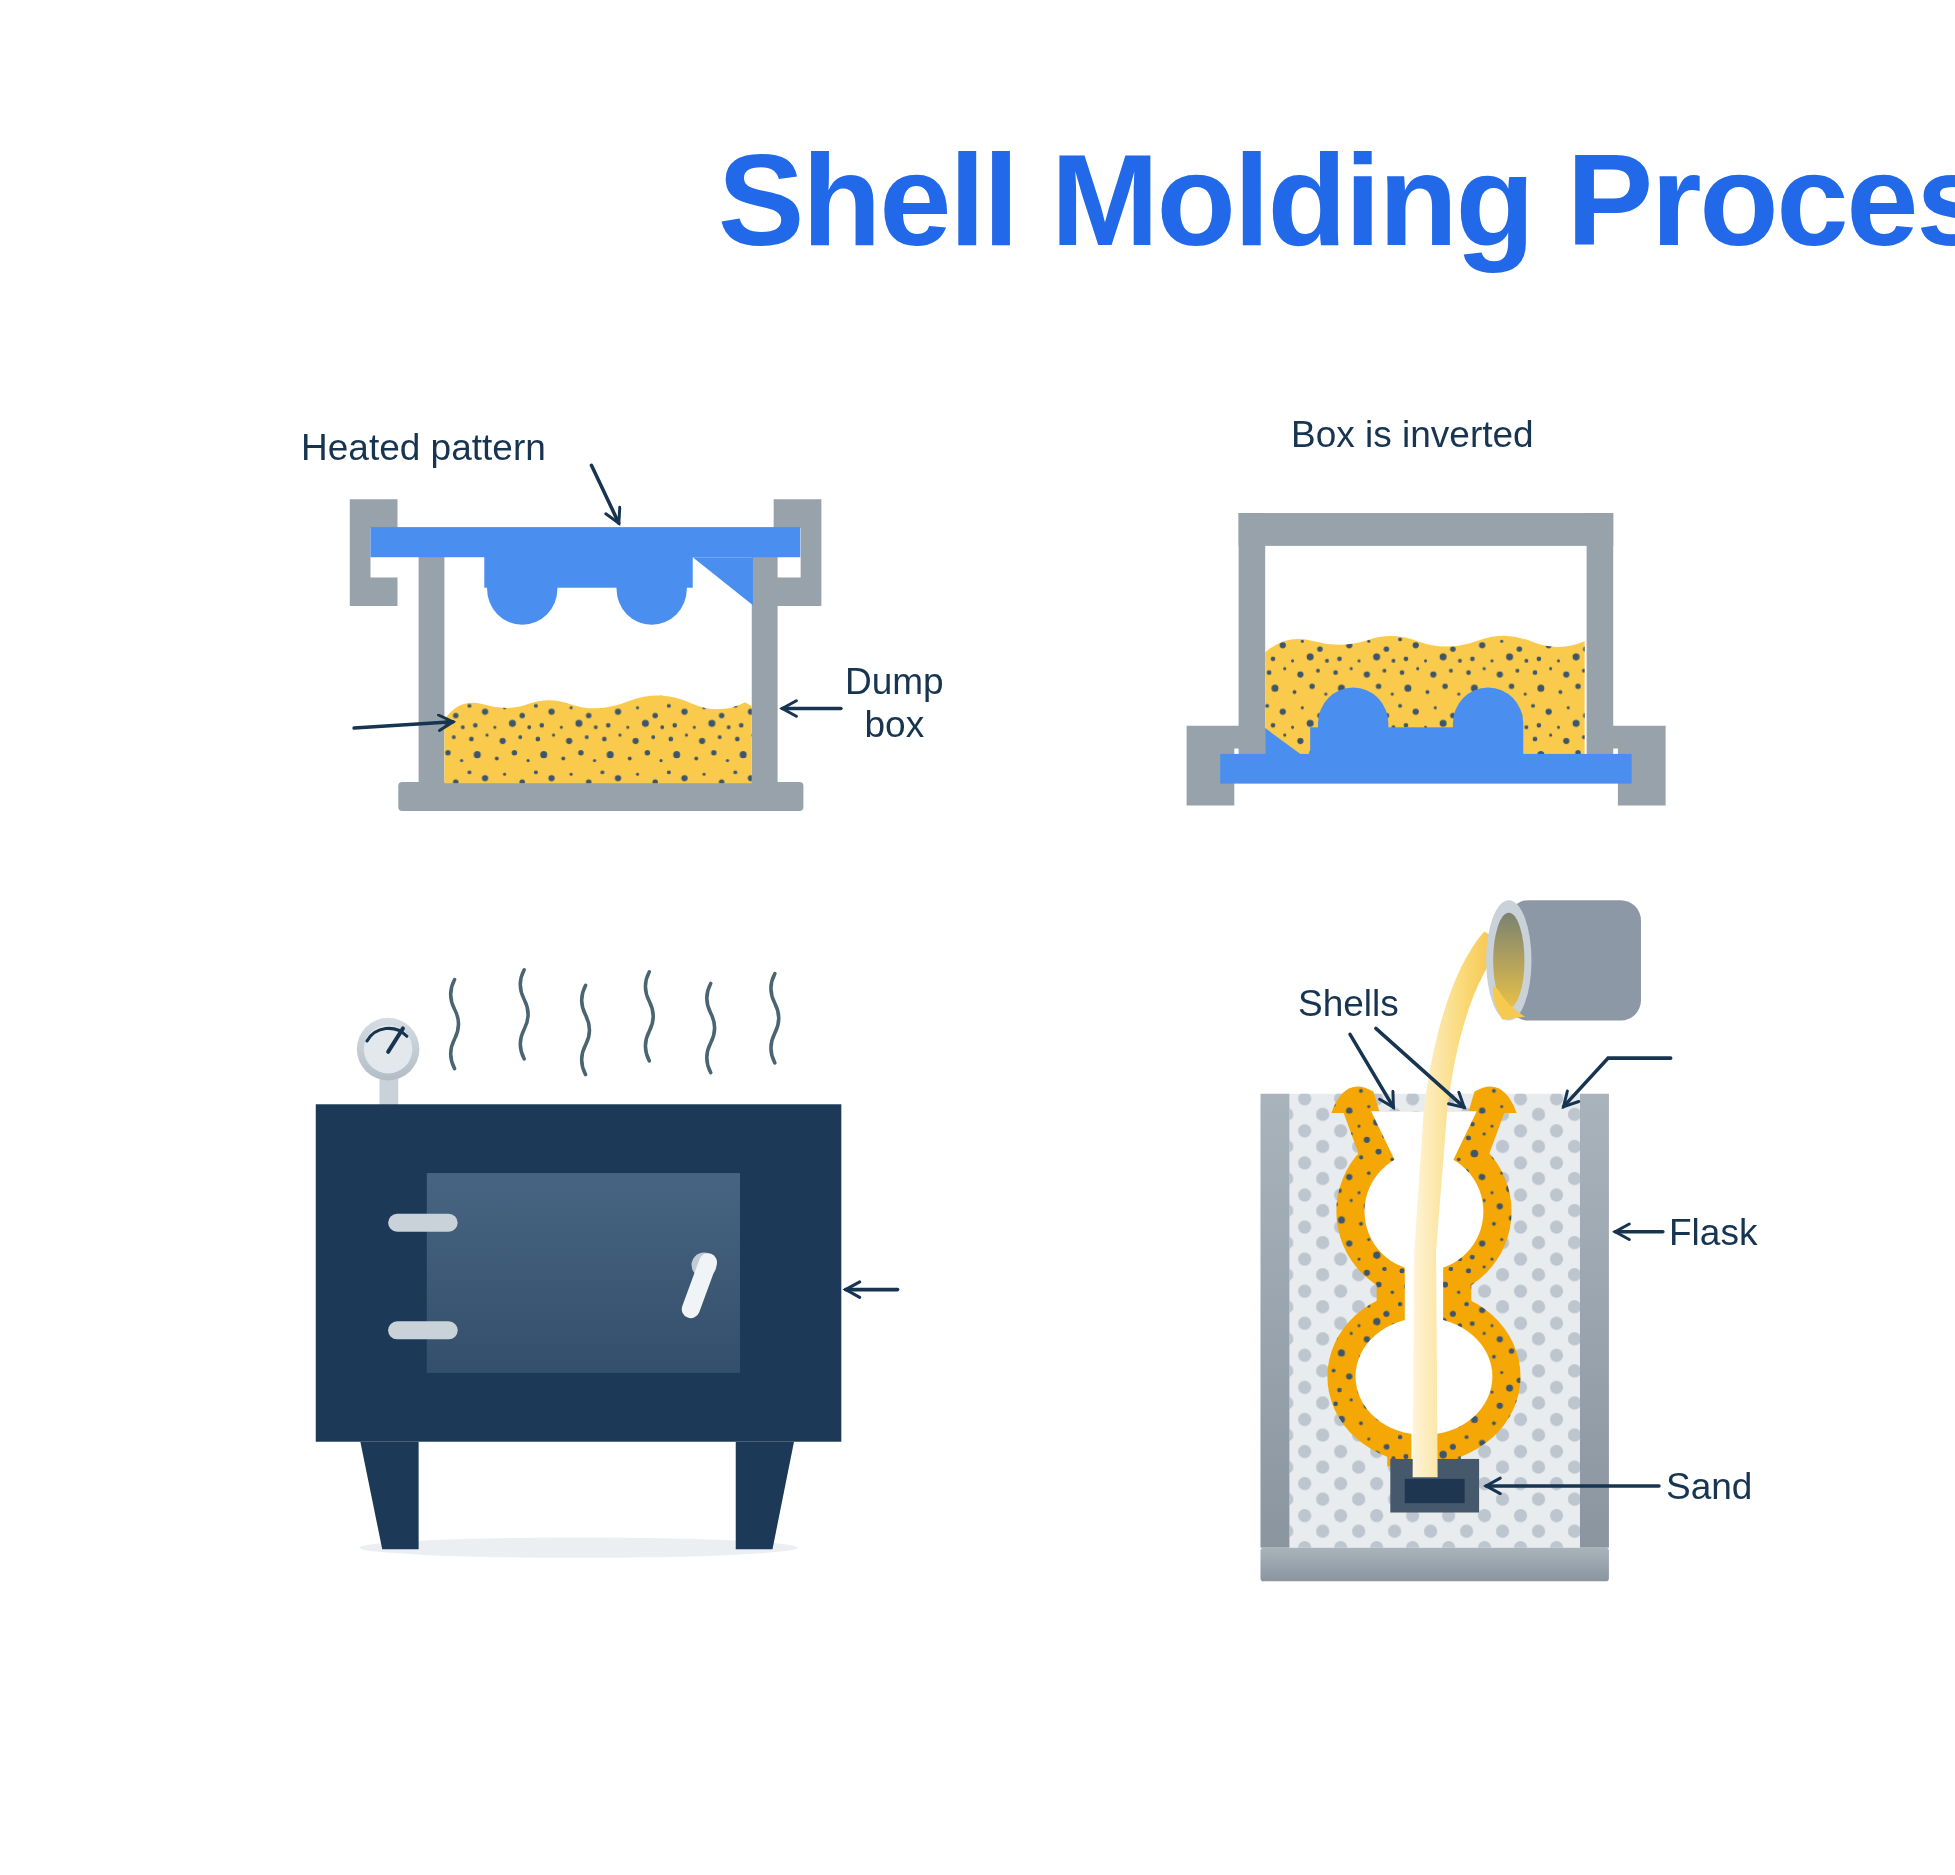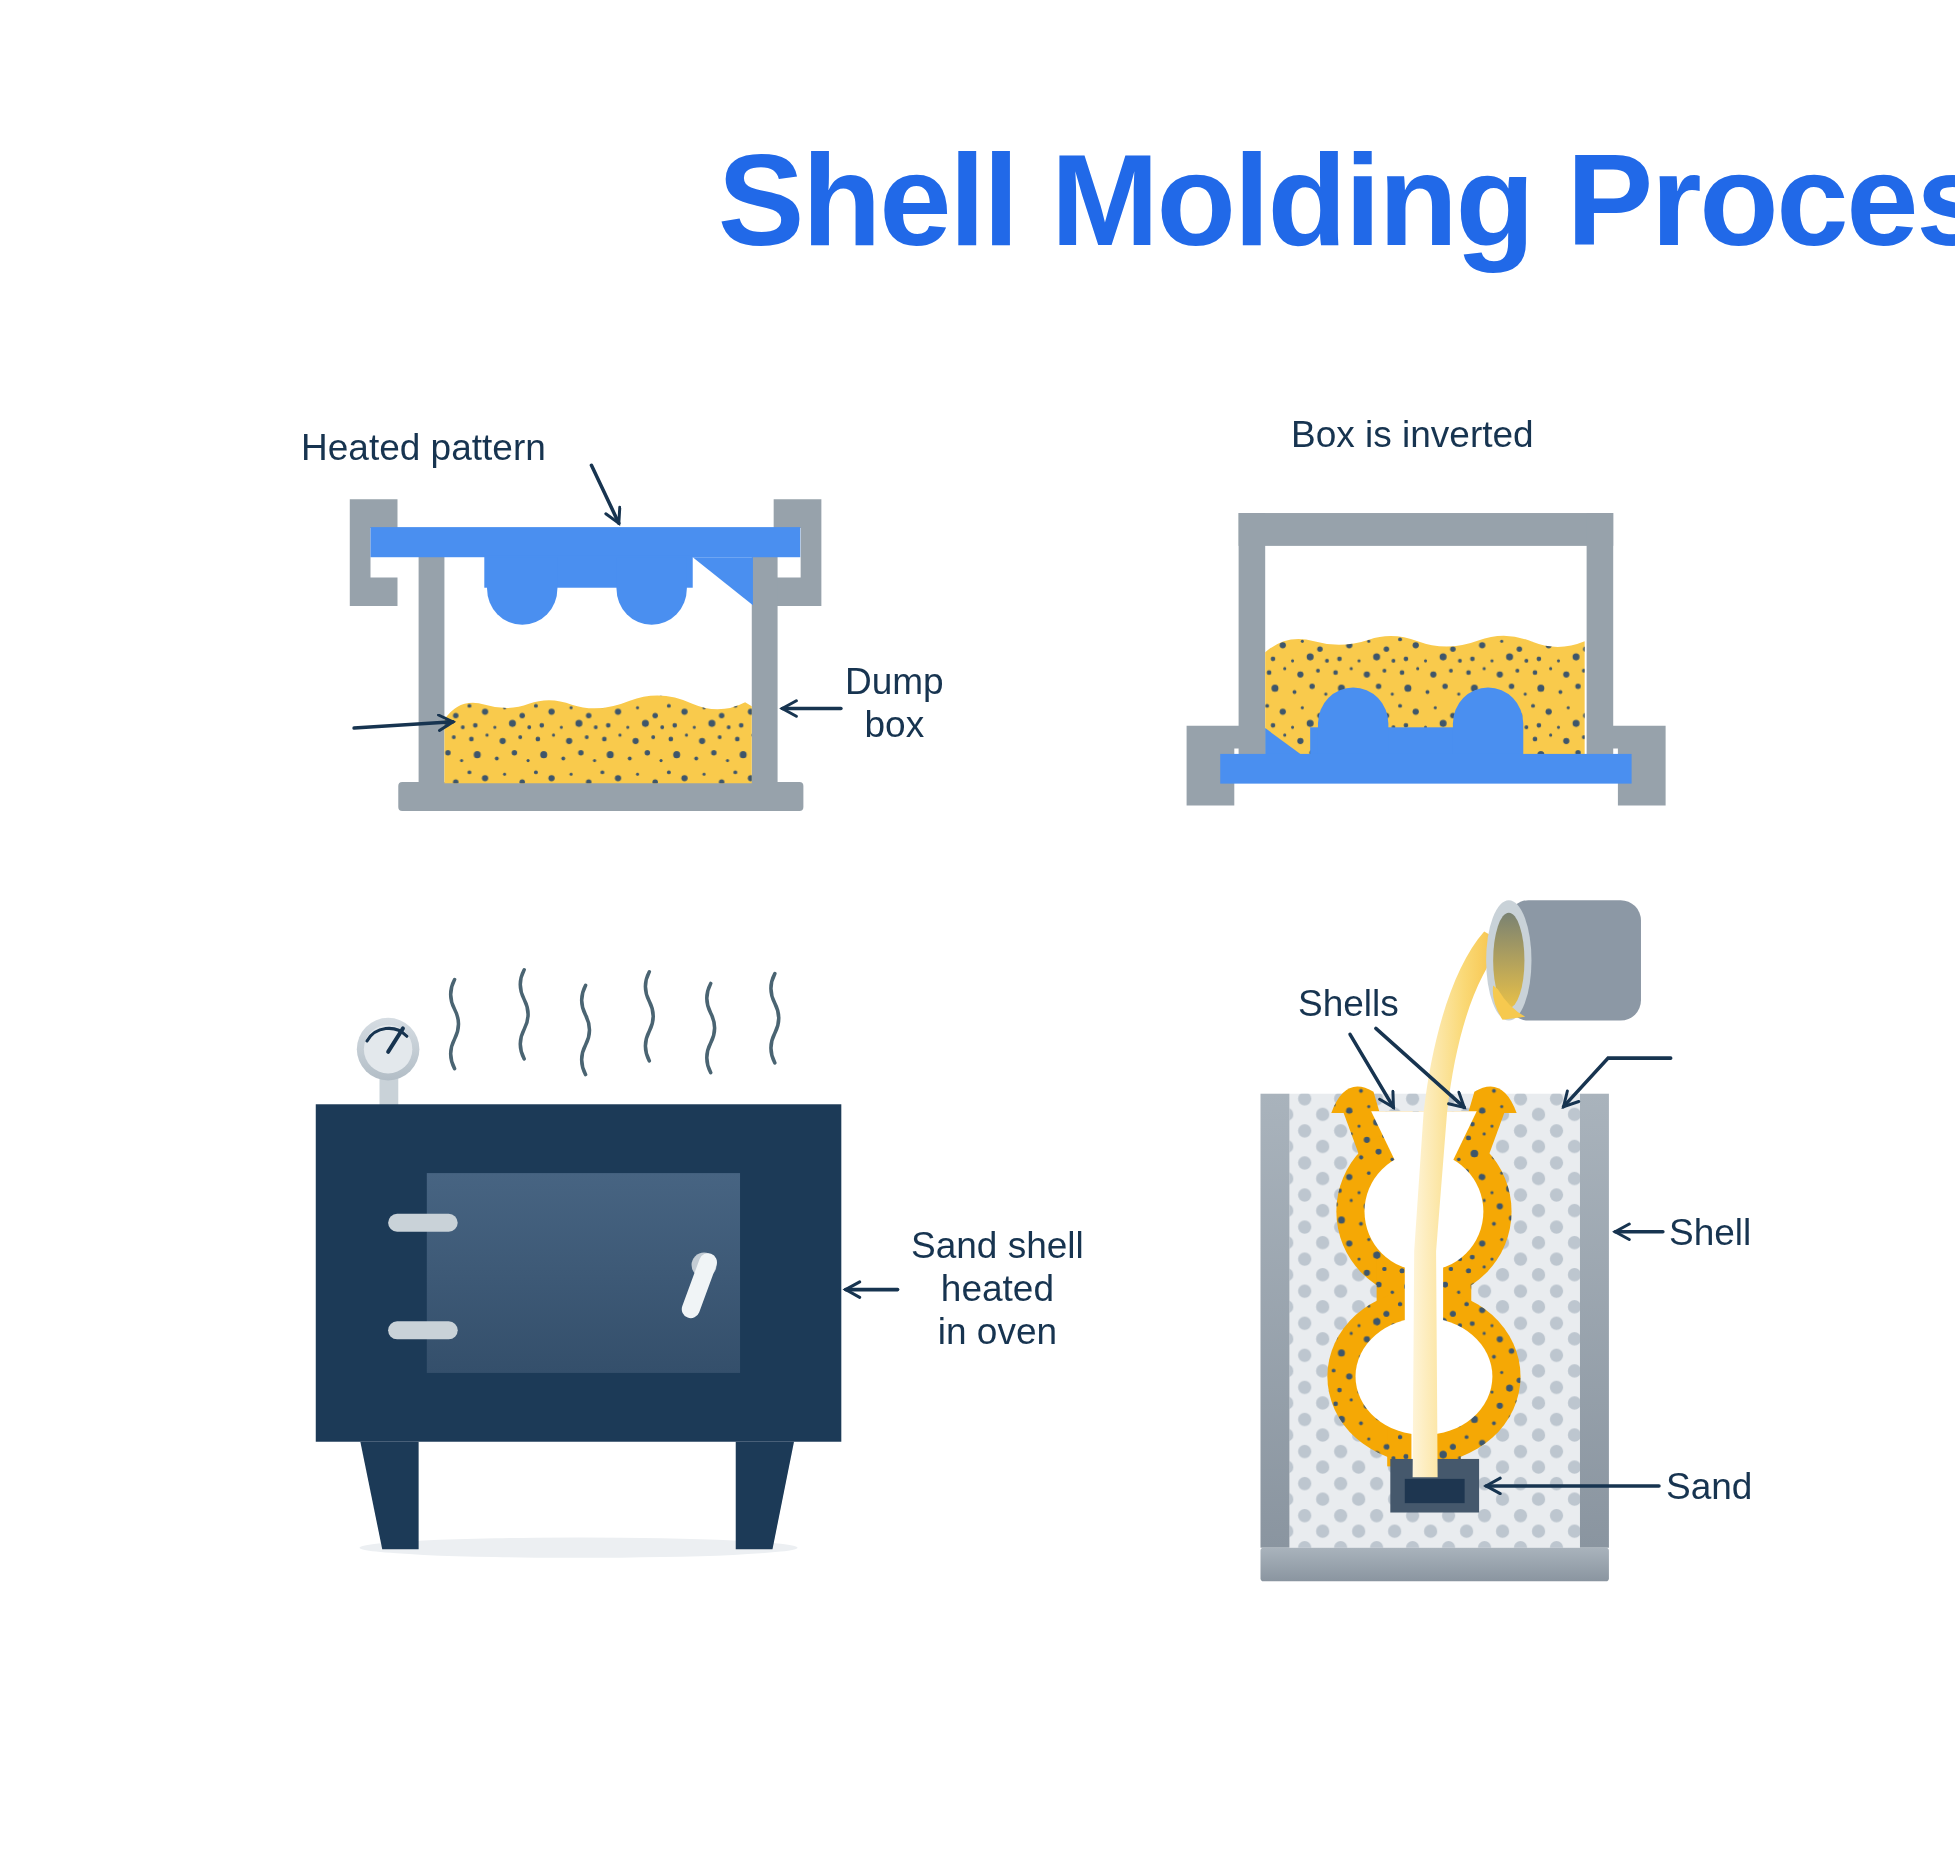--- a/index.html
+++ b/index.html
@@ -247,30 +247,25 @@
   </div>
   <div class="lbl" style="left:845px;top:661px">
     <div>Dump</div>
     <div>box</div>
   </div>
 
   <div class="lbl" style="left:1291px;top:414px">
     <div>Box is inverted</div>
   </div>
 
-  <div class="lbl" style="left:911px;top:1225px">
-    <div>Sand shell</div>
-    <div>heated</div>
-    <div>in oven</div>
-  </div>
 
   <div class="lbl" style="left:1298px;top:983px">
     <div>Shells</div>
   </div>
   <div class="lbl" style="left:1669px;top:1212px">
-    <div>Shell</div>
+    <div>Flask</div>
   </div>
   <div class="lbl" style="left:1666px;top:1466px">
     <div>Sand</div>
   </div>
 
 </div>
 
 
 </body></html>

